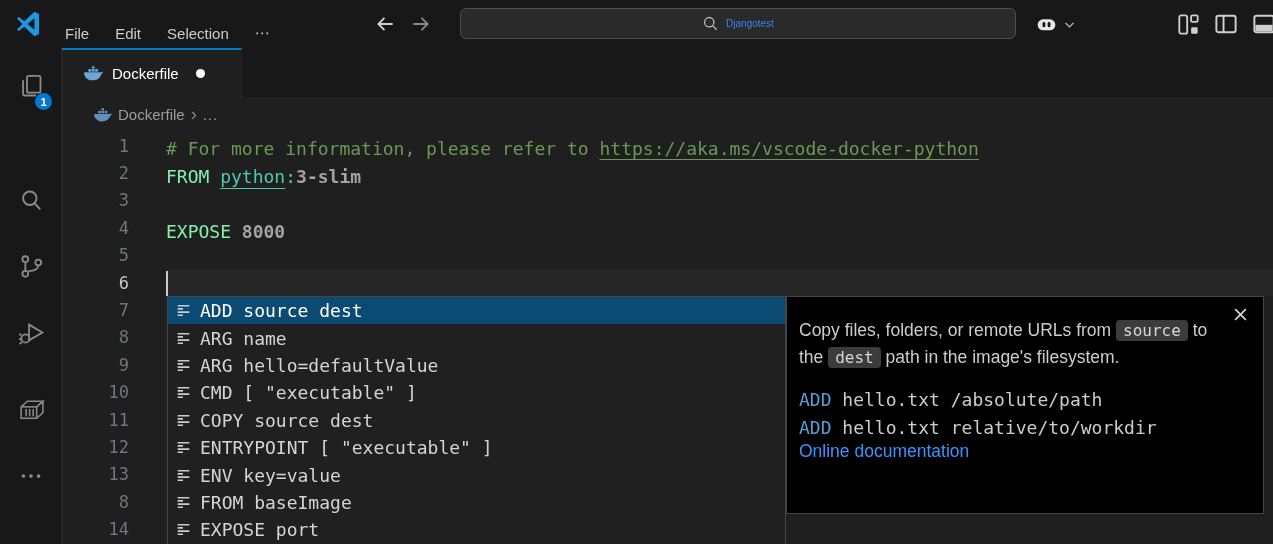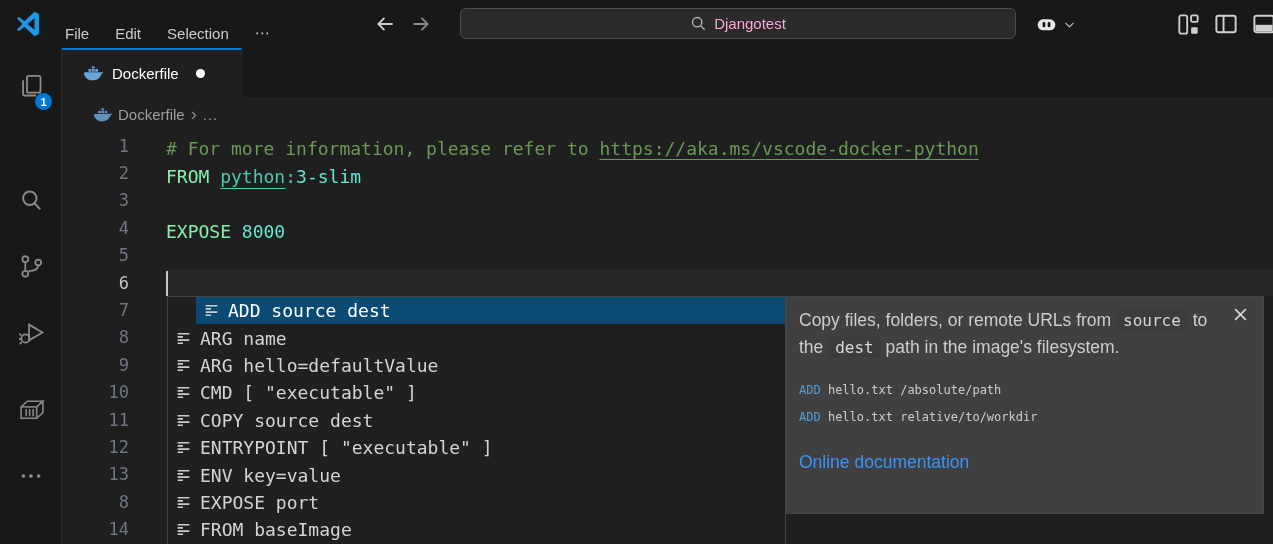--- a/index.html
+++ b/index.html
@@ -8,21 +8,21 @@
   #window { position:relative; width:1273px; height:544px; background:#1f1f1f; }
 
   
   #titlebar { position:absolute; left:0; top:0; width:1273px; height:48px; background:#181818; }
   #vscode-logo { position:absolute; left:14px; top:10px; width:28px; height:28px; }
   #menus { position:absolute; left:52px; top:0; height:48px; display:flex; align-items:flex-end; }
   .menu-item { color:#cccccc; font-size:15px; padding:6px 13px; border-radius:5px; cursor:default; }
   #nav-arrows { position:absolute; left:374px; top:0; height:48px; display:flex; align-items:center; gap:14px; }
   #searchbox { position:absolute; left:460px; top:8px; width:556px; height:31px; background:#2a2a2a;
     border:1px solid #4d4d4d; border-radius:6px; display:flex; align-items:center; justify-content:center;
-    color:#f9a8d4; font-size:15px; gap:7px; }
+    color:#3b82f6; font-size:10px; gap:7px; }
   #copilot-group { position:absolute; left:1034px; top:0; height:48px; display:flex; align-items:center; gap:4px; }
   .layout-icons { position:absolute; left:1178px; top:0; height:48px; display:flex; align-items:center; gap:16px; }
 
   
   #activitybar { position:absolute; left:0; top:48px; width:62px; height:496px; background:#181818;
     border-right:1px solid #2b2b2b; }
   .act-item { position:absolute; left:0; width:62px; height:52px; display:flex; align-items:center; justify-content:center; }
   .badge { position:absolute; right:10px; bottom:2px; min-width:17px; height:17px; border-radius:9px;
     background:#0078d4; color:#ffffff; font-size:11px; font-weight:bold; display:flex;
     align-items:center; justify-content:center; padding:0 3px; }
@@ -44,41 +44,41 @@
   .gutter { width:104px; flex:0 0 104px; text-align:right; padding-right:37px;
     font-size:17px; color:#6e7681; }
   .gutter.active { color:#c6c6c6; }
   .code { flex:1; height:27.4px; display:flex; align-items:flex-end; white-space:pre; }
   .code.cur-line { background:#262626; }
   .tok-comment { color:#6a9955; }
   .tok-comment-link { color:#6a9955; text-decoration:underline; text-underline-offset:4px; }
   .tok-keyword { color:#86efac; }
   .tok-image-link { color:#4ec9b0; text-decoration:underline; text-underline-offset:5px; }
   .tok-teal { color:#4ec9b0; }
-  .tok-blue { color:#5eead4; }
+  .tok-blue { color:#a3a3a3;font-weight:bold; }
   #cursor { width:2px; height:25px; background:#c8c8c8; }
 
   
   #suggest { position:absolute; left:167px; top:296px; width:619px; height:260px;
     background:#202020; border:1px solid #454545; }
   .sug-row { height:27.4px; display:flex; align-items:center; gap:8px; padding-left:7px;
     font-family:"DejaVu Sans Mono", monospace; font-size:18px; color:#d4d4d4; white-space:pre; }
-  .sug-row.selected { background:#0b4a73; color:#ffffff;margin-left:28px; }
+  .sug-row.selected { background:#0b4a73; color:#ffffff; }
   .sug-icon { width:17px; height:17px; flex:0 0 17px; }
 
   
   #docs { position:absolute; left:786px; top:296px; width:478px; height:218px;
-    background:#404040; border:1px solid #454545; padding:10px 34px 0 12px; }
+    background:#000000; border:1px solid #454545; padding:20px 34px 0 12px; }
   #docs-para { color:#cccccc; font-size:17.5px; line-height:27px; max-width:420px; }
   .chip { font-family:"DejaVu Sans Mono", monospace; font-size:16px; background:#3c3c3c;
     color:#d7d7d7; border-radius:4px; padding:1px 7px; }
-  #docs-code { margin-top:15px; font-family:"DejaVu Sans Mono", monospace; font-size:12px; }
+  #docs-code { margin-top:15px; font-family:"DejaVu Sans Mono", monospace; font-size:18px; }
   .docs-code-line { height:27.4px; display:flex; align-items:center; color:#cccccc; white-space:pre; }
   .docs-kw { color:#569cd6; }
-  #docs-link { margin-top:21px; color:#3794ff; font-size:17.5px; cursor:pointer; }
+  #docs-link { color:#3794ff; font-size:17.5px; cursor:pointer; }
   #docs-close { position:absolute; right:12px; top:10px; width:18px; height:18px; cursor:pointer; }
 
   svg { display:block; }
 </style>
 </head>
 <body>
 
 <div id="window">
 
   <div id="titlebar">
@@ -263,24 +263,24 @@
           <path d="M2.5 3.5h11M2.5 6.5h5M2.5 9.5h11M2.5 12.5h5" stroke="#cccccc" stroke-width="1.5"></path>
         </svg><span>COPY source dest</span></div>
       <div class="sug-row"><svg class="sug-icon" viewBox="0 0 16 16">
           <path d="M2.5 3.5h11M2.5 6.5h5M2.5 9.5h11M2.5 12.5h5" stroke="#cccccc" stroke-width="1.5"></path>
         </svg><span>ENTRYPOINT [ "executable" ]</span></div>
       <div class="sug-row"><svg class="sug-icon" viewBox="0 0 16 16">
           <path d="M2.5 3.5h11M2.5 6.5h5M2.5 9.5h11M2.5 12.5h5" stroke="#cccccc" stroke-width="1.5"></path>
         </svg><span>ENV key=value</span></div>
       <div class="sug-row"><svg class="sug-icon" viewBox="0 0 16 16">
           <path d="M2.5 3.5h11M2.5 6.5h5M2.5 9.5h11M2.5 12.5h5" stroke="#cccccc" stroke-width="1.5"></path>
+        </svg><span>FROM baseImage</span></div>
+      <div class="sug-row"><svg class="sug-icon" viewBox="0 0 16 16">
+          <path d="M2.5 3.5h11M2.5 6.5h5M2.5 9.5h11M2.5 12.5h5" stroke="#cccccc" stroke-width="1.5"></path>
         </svg><span>EXPOSE port</span></div>
-      <div class="sug-row"><svg class="sug-icon" viewBox="0 0 16 16">
-          <path d="M2.5 3.5h11M2.5 6.5h5M2.5 9.5h11M2.5 12.5h5" stroke="#cccccc" stroke-width="1.5"></path>
-        </svg><span>FROM baseImage</span></div>
     </div>
 
   <div id="docs">
     <div id="docs-close">
       <svg width="15" height="15" viewBox="0 0 14 14">
           <path d="M2 2l10 10M12 2 2 12" stroke="#d8d8d8" stroke-width="1.5"></path>
         </svg>
     </div>
     <div id="docs-para">Copy files, folders, or remote URLs from <span class="chip">source</span> to the <span class="chip">dest</span> path in the image's filesystem.</div>
     <div id="docs-code">

